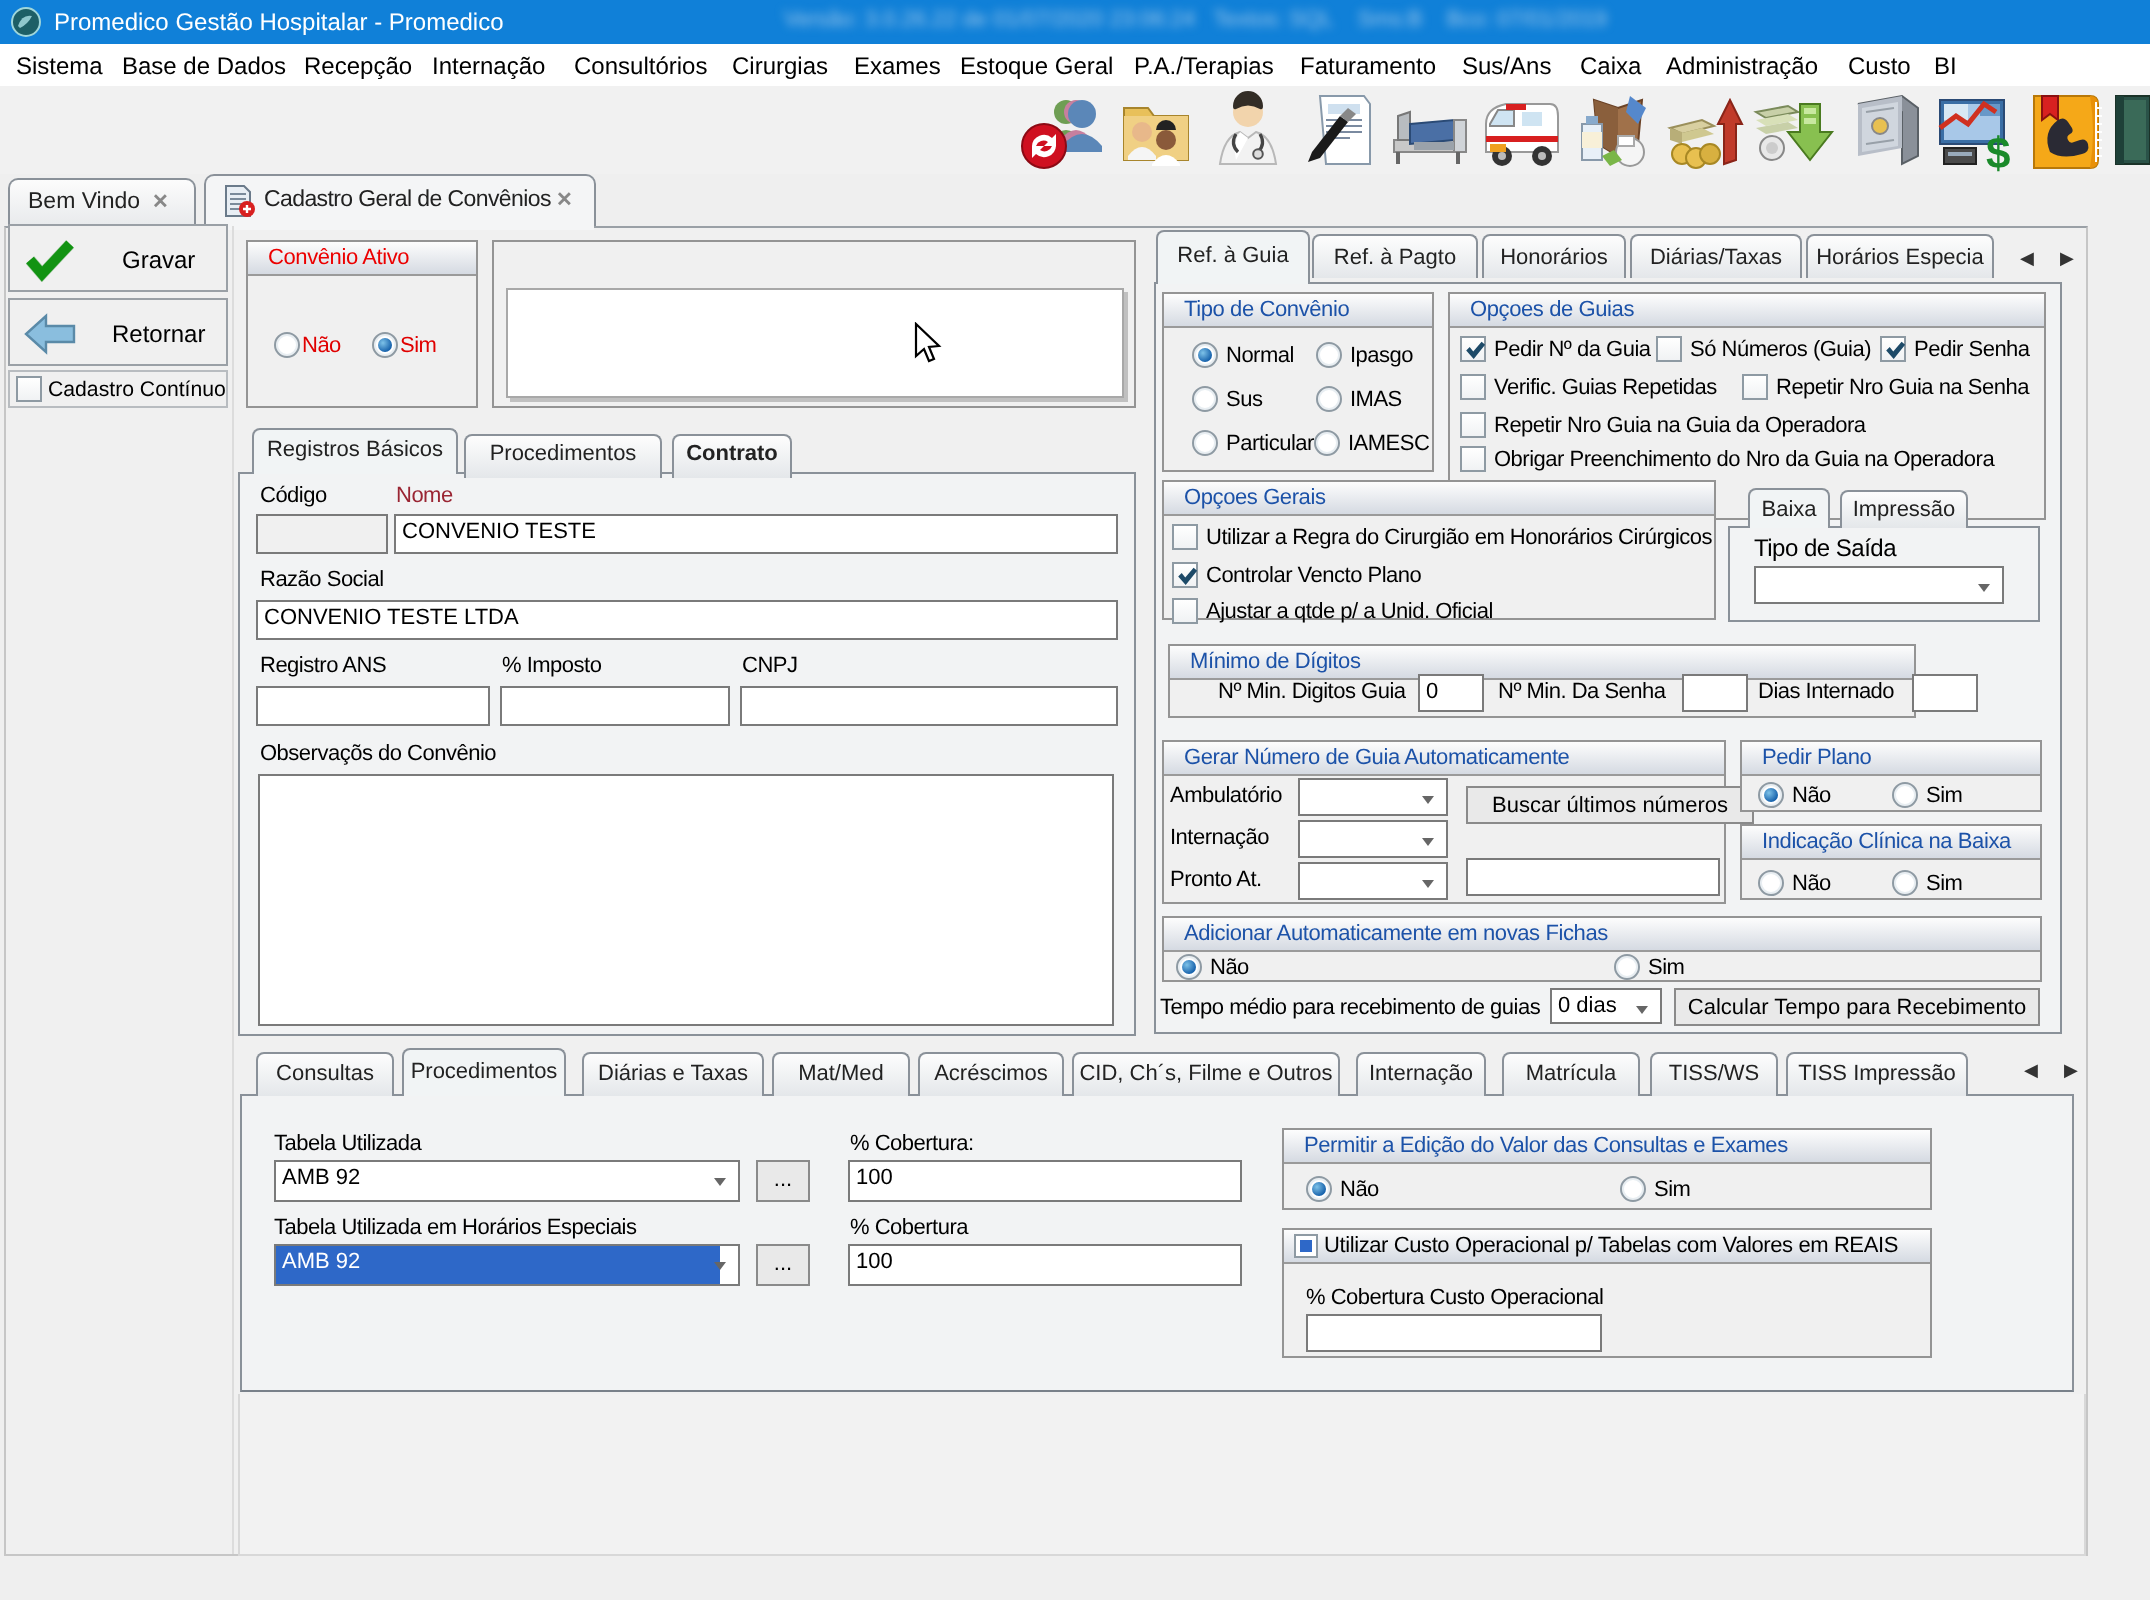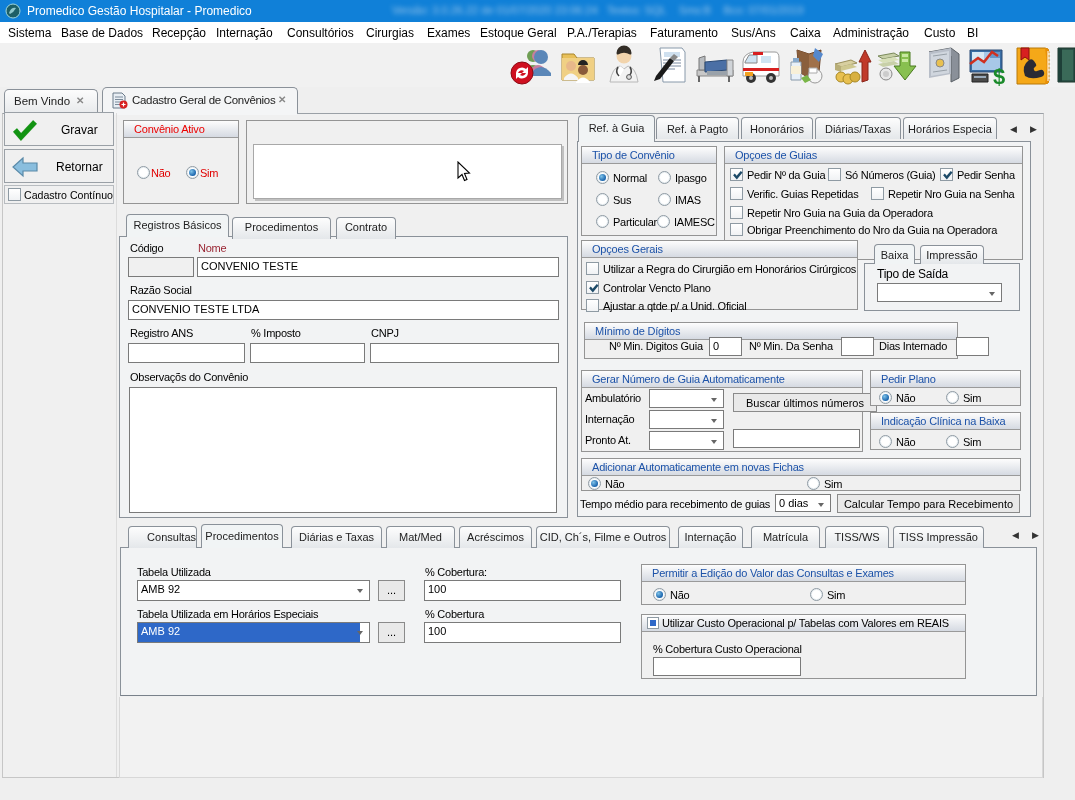--- a/index.html
+++ b/index.html
@@ -248,21 +248,21 @@
   <div class="grp" style="left:246px;top:120px;width:322px;height:84px;">
     <div style="position:absolute;left:6px;top:23px;width:309px;height:55px;background:#fff;border:1px solid #a8a8a8;box-shadow:2px 2px 0 #c0c0c0"></div>
     <svg style="position:absolute;left:210px;top:40px" width="14" height="22" viewBox="0 0 14 22">
         <path d="M1 1 L1 17 L5 13.5 L7.5 19.5 L10 18.5 L7.5 12.5 L12.5 12 Z" fill="#fff" stroke="#000" stroke-width="1.1"></path>
       </svg>
   </div>
 
   <div class="stab off" style="left:232px;top:217px;width:99px;">
     <span style="position:relative;top:3px">Procedimentos</span>
   </div>
-  <div class="stab off" style="left:336px;top:217px;width:60px;">
+  <div class="stab off" style="left:336px;top:217px;width:60px;font-weight:bold;">
     <span style="position:relative;top:3px">Contrato</span>
   </div>
   <div class="stab on" style="left:126px;top:214px;width:103px;height:23px;">
     <span style="position:relative;top:4px">Registros Básicos</span>
   </div>
   <div class="abs" style="left:119px;top:236px;width:449px;height:282px;border:1px solid #8a9199;background:#f2f3f4"></div>
   <span class="lbl" style="left:130px;top:242px">Código</span>
   <span class="lbl dred" style="left:198px;top:242px">Nome</span>
   <div class="fld dis" style="left:128px;top:257px;width:66px;height:20px"></div>
   <div class="fld" style="left:197px;top:257px;width:362px;height:20px">CONVENIO TESTE</div>
@@ -381,21 +381,21 @@
     <span class="rad sel" style="left:6px;top:18px"></span>
       <span class="lbl" style="left:23px;top:19px">Não</span>
     <span class="rad" style="left:225px;top:18px"></span>
       <span class="lbl" style="left:242px;top:19px">Sim</span>
   </div>
   <span class="lbl" style="left:580px;top:498px">Tempo médio para recebimento de guias</span>
   <div class="ddl" style="left:775px;top:494px;width:56px;height:18px">0 dias</div>
   <div class="btn" style="left:837px;top:494px;width:183px;height:19px;line-height:18px;font-size:11px">Calcular Tempo para Recebimento</div>
 </div>
 <div id="formbottom">
-  <div class="stab off" style="left:128px;top:526px;width:69px;text-align:right;"><span style="position:relative;top:4px">Consultas</span></div>
+  <div class="stab off" style="left:128px;top:526px;width:69px;"><span style="position:relative;top:4px">Consultas</span></div>
   <div class="stab off" style="left:291px;top:526px;width:91px;"><span style="position:relative;top:4px">Diárias e Taxas</span></div>
   <div class="stab off" style="left:386px;top:526px;width:69px;"><span style="position:relative;top:4px">Mat/Med</span></div>
   <div class="stab off" style="left:459px;top:526px;width:73px;"><span style="position:relative;top:4px">Acréscimos</span></div>
   <div class="stab off" style="left:536px;top:526px;width:134px;"><span style="position:relative;top:4px">CID, Ch´s, Filme e Outros</span></div>
   <div class="stab off" style="left:678px;top:526px;width:65px;"><span style="position:relative;top:4px">Internação</span></div>
   <div class="stab off" style="left:751px;top:526px;width:69px;"><span style="position:relative;top:4px">Matrícula</span></div>
   <div class="stab off" style="left:825px;top:526px;width:64px;"><span style="position:relative;top:4px">TISS/WS</span></div>
   <div class="stab off" style="left:893px;top:526px;width:91px;"><span style="position:relative;top:4px">TISS Impressão</span></div>
   <div class="stab on" style="left:201px;top:524px;width:82px;height:24px"><span style="position:relative;top:5px">Procedimentos</span></div>
   <span style="position:absolute;left:1012px;top:530px;font-size:9px;color:#333">◀</span>

